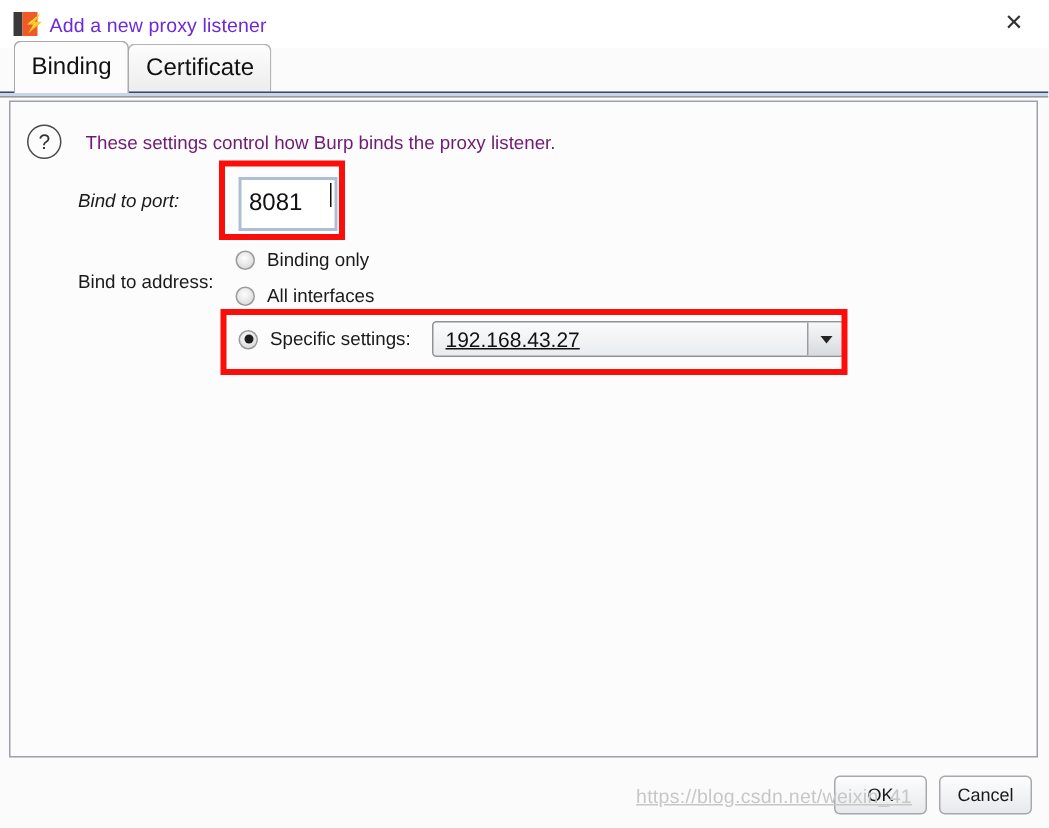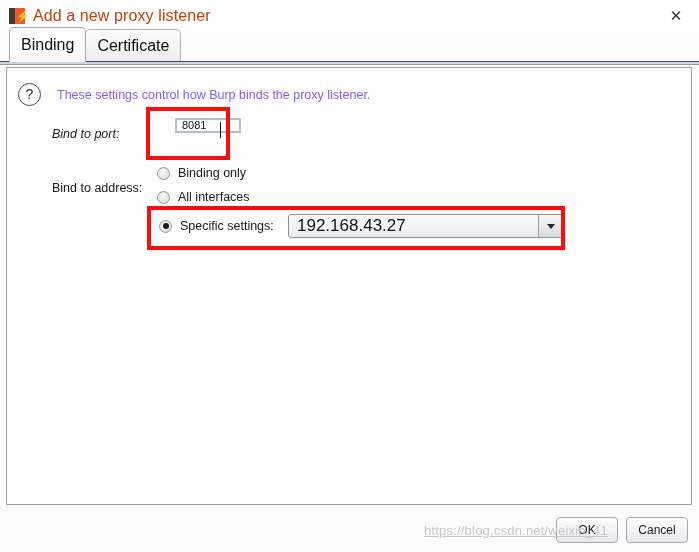--- a/index.html
+++ b/index.html
@@ -51,22 +51,22 @@
     position: absolute;
     left: 7px; top: 2px;
     width: 8px; height: 12px;
     color: #ffffff;
     font-size: 11px;
     line-height: 12px;
     text-align: center;
     font-weight: bold;
   }
   .title-text {
-    font-size: 16px;
-    color: #c2410c;
+    font-size: 13px;
+    color: #6d28d9;
     letter-spacing: .1px;
     text-align: right;
   }
   .close-btn {
     position: absolute;
     right: 0; top: 0;
     width: 46px; height: 31px;
     display: flex;
     align-items: center;
     justify-content: center;
@@ -146,42 +146,42 @@
     border-radius: 50%;
     color: #333;
     font-size: 14px;
     line-height: 20px;
     text-align: center;
     flex: none;
   }
   .help-text {
     margin-left: 16px;
     font-size: 12.5px;
-    color: #8b5cf6;
+    color: #701a75;
   }
 
   
   .lbl {
     position: absolute;
     font-size: 12.5px;
     color: #1a1a1a;
     white-space: nowrap;
   }
   #lbl-port  { left: 45px; top: 59px; font-style: italic; }
   #lbl-addr  { left: 45px; top: 113px; }
 
   .port-input {
     position: absolute;
-    left: 168px; top: 50px;
-    width: 66px; height: 15px;
+    left: 152px; top: 50px;
+    width: 66px; height: 36px;
     background: #ffffff;
     border: 2px solid #aebfd4;
     box-sizing: border-box;
     font-family: "Liberation Sans", sans-serif;
-    font-size: 11px;
+    font-size: 16px;
     color: #111;
     padding: 0 0 0 5px;
     line-height: 21px;
     outline: none;
   }
   .caret {
     position: absolute;
     left: 213px; top: 54px;
     width: 1px; height: 16px;
     background: #111;
@@ -228,23 +228,24 @@
     border: 1px solid #8f9196;
     border-radius: 3px;
     background: linear-gradient(180deg,#fbfbfb 0%,#e9ecef 100%);
     box-sizing: border-box;
     display: flex;
     align-items: center;
     overflow: hidden;
   }
   .combo-value {
     padding-left: 8px;
-    font-size: 17px;
+    font-size: 14px;
     color: #111;
     flex: 1;
+    text-decoration: underline;
   }
   .combo-btn {
     width: 23px;
     height: 100%;
     border-left: 1px solid #9a9ca1;
     background: linear-gradient(180deg,#f7f8f9 0%,#d7dade 100%);
     display: flex;
     align-items: center;
     justify-content: center;
     flex: none;

